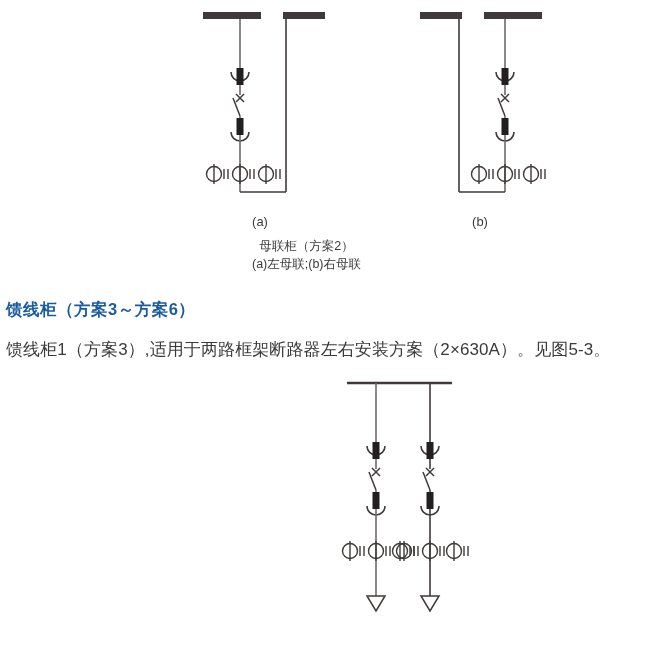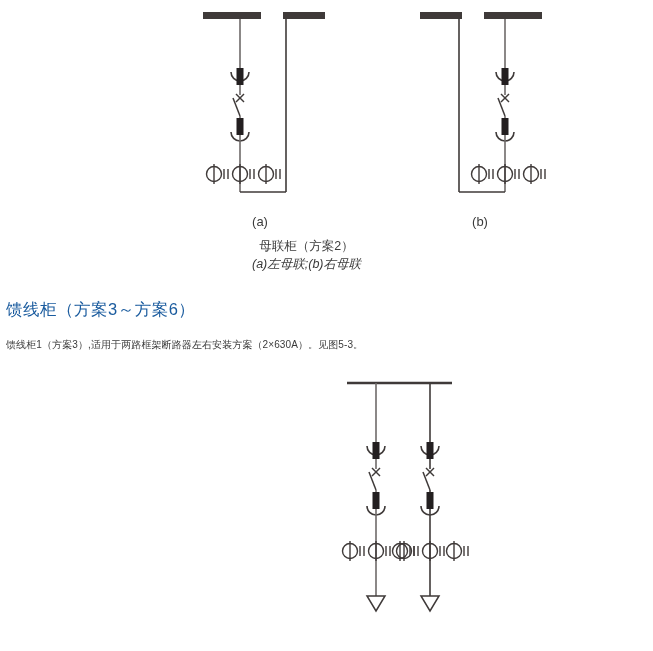--- a/index.html
+++ b/index.html
@@ -31,29 +31,29 @@
     color:#3a3a3a;
     line-height:17px;
     white-space:nowrap;
   }
 
   
   .heading{
     position:absolute;
     left:6px;
     font-size:16.5px;
-    font-weight:normal;
+    font-weight:bold;
     color:#1a5b9e;
     letter-spacing:.5px;
     white-space:nowrap;
   }
   .para{
     position:absolute;
     left:6px;
-    font-size:10px;
+    font-size:17px;
     color:#3a3a3a;
     letter-spacing:.1px;
     white-space:nowrap;
   }
 </style>
 </head>
 <body>
 
 <div class="page">
 
@@ -155,21 +155,21 @@
         <line x1="121" y1="163" x2="121" y2="173" stroke="#3f3a39" stroke-width="1.4"></line>
         <line x1="125" y1="163" x2="125" y2="173" stroke="#3f3a39" stroke-width="1.4"></line>
       </g>
 
       <line x1="39" y1="186" x2="85" y2="186" stroke="#3f3a39" stroke-width="1.6"></line>
     </svg>
   </div>
   <div class="panel-label" style="left:445px;top:214px;width:70px;">(b)</div>
 
   <div class="fig-caption" style="top:238px;">母联柜（方案2）</div>
-  <div class="fig-caption" style="top:256px;font-style:italic;">(a)左母联;(b)右母联</div>
+  <div class="fig-caption" style="top:256px;">(a)左母联;(b)右母联</div>
 
   <div class="heading" style="top:299px;">馈线柜（方案3～方案6）</div>
 
   <div class="para" style="top:338px;">馈线柜1（方案3）,适用于两路框架断路器左右安装方案（2×630A）。见图5-3。</div>
 
   <div class="diagram" style="left:330px;top:378px;">
     <svg width="135" height="240" viewBox="0 0 135 240">
 
       <line x1="17" y1="5" x2="122" y2="5" stroke="#3f3a39" stroke-width="2.4"></line>
 

